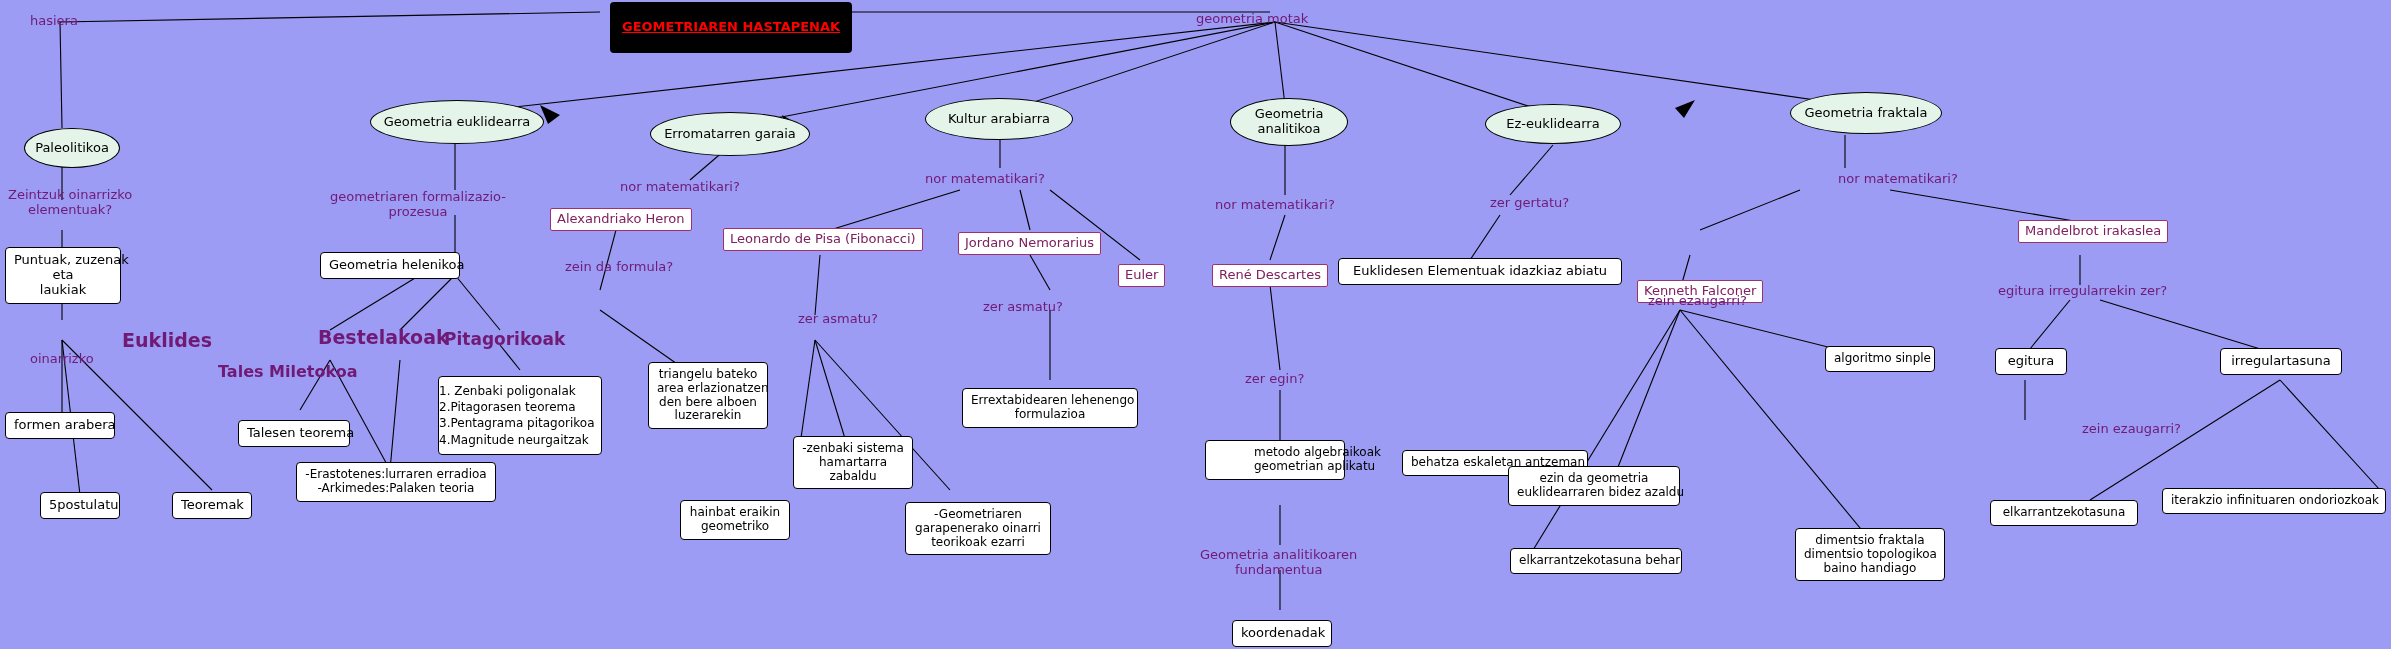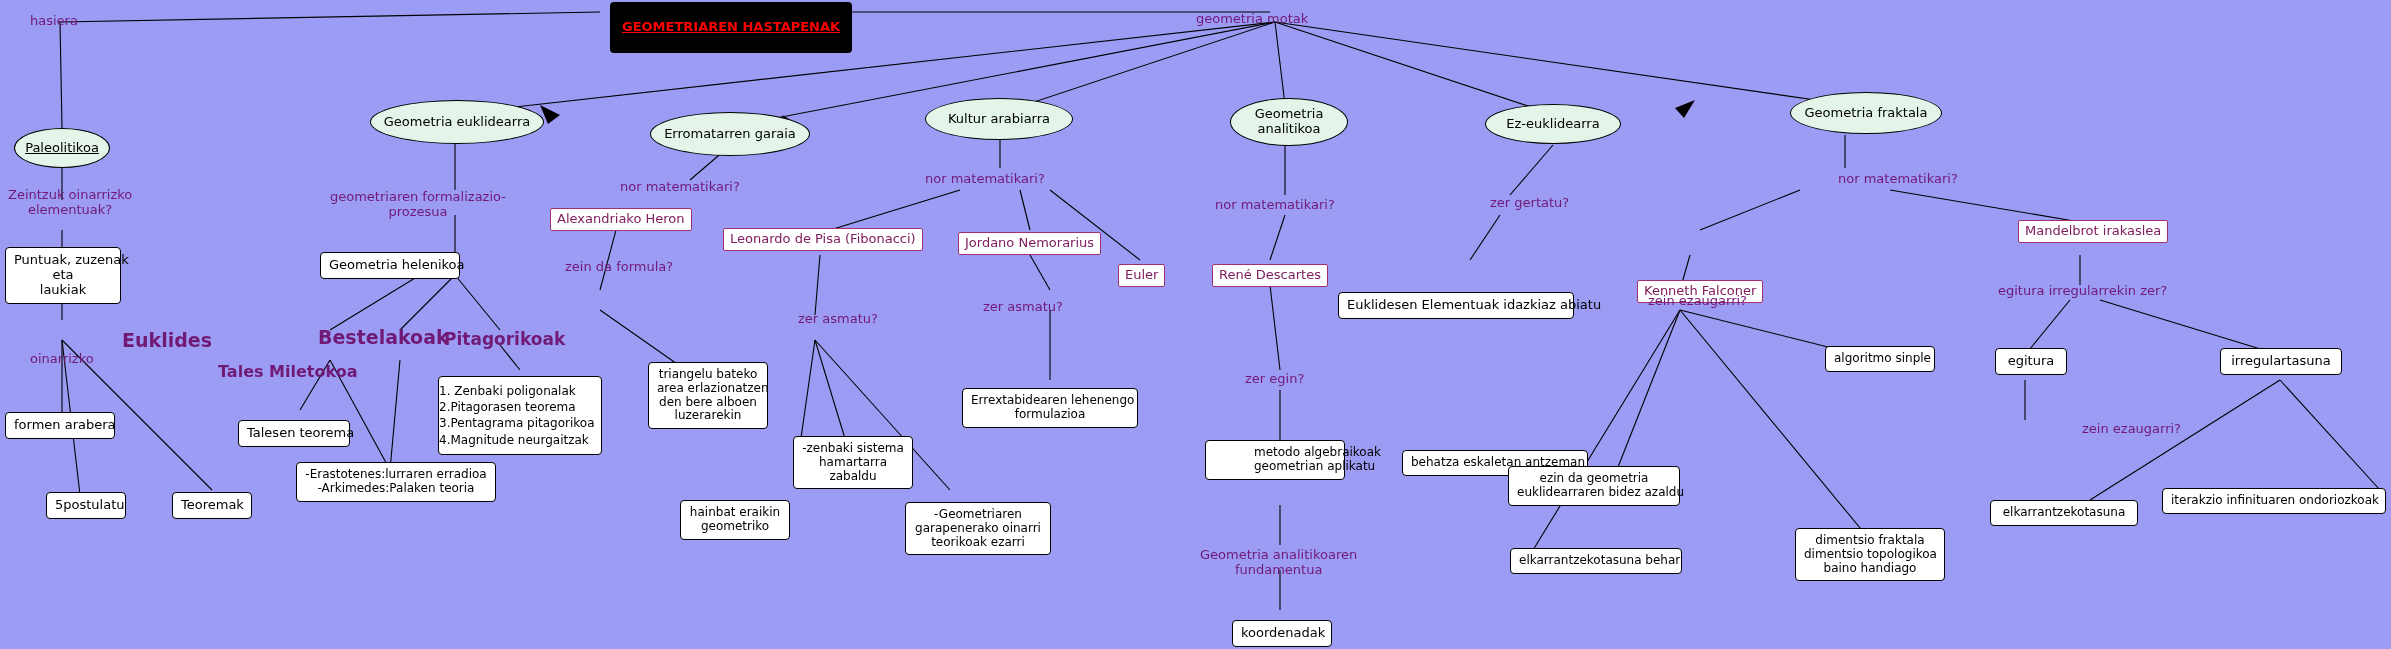--- a/index.html
+++ b/index.html
@@ -126,37 +126,37 @@
     <polygon points="560,115 540,105 548,124"></polygon>
     <polygon points="800,125 782,115 790,134"></polygon>
     <polygon points="1675,108 1695,100 1684,118"></polygon>
   </g>
 </svg>
 
 <div class="node plain" style="left:30px;top:14px;">hasiera</div>
 <div class="node title" style="left:610px;top:2px;">GEOMETRIAREN HASTAPENAK</div>
 <div class="node plain" style="left:1196px;top:12px;">geometria motak</div>
 
-<div class="node ellipse" style="left:14px;top:128px;width:96px;height:40px;text-decoration:underline;">Paleolitikoa</div>
+<div class="node ellipse" style="left:24px;top:128px;width:96px;height:40px;">Paleolitikoa</div>
 <div class="node ellipse" style="left:370px;top:100px;width:174px;height:44px;">Geometria euklidearra</div>
 <div class="node ellipse" style="left:650px;top:112px;width:160px;height:44px;">Erromatarren garaia</div>
 <div class="node ellipse" style="left:925px;top:98px;width:148px;height:42px;">Kultur arabiarra</div>
 <div class="node ellipse" style="left:1230px;top:98px;width:118px;height:48px;">Geometria
 analitikoa</div>
 <div class="node ellipse" style="left:1485px;top:104px;width:136px;height:40px;">Ez-euklidearra</div>
 <div class="node ellipse" style="left:1790px;top:92px;width:152px;height:42px;">Geometria fraktala</div>
 
 <div class="node plain" style="left:8px;top:188px;">Zeintzuk oinarrizko
 elementuak?</div>
 <div class="node rect" style="left:5px;top:247px;width:116px;">Puntuak, zuzenak
 eta
 laukiak</div>
 <div class="node plain" style="left:30px;top:352px;">oinarrizko</div>
 <div class="node rect" style="left:5px;top:412px;width:110px;">formen arabera</div>
-<div class="node rect" style="left:46px;top:492px;width:80px;text-align:right;">5postulatu</div>
+<div class="node rect" style="left:40px;top:492px;width:80px;text-align:right;">5postulatu</div>
 <div class="node rect" style="left:172px;top:492px;width:80px;">Teoremak</div>
 
 <div class="node plain" style="left:330px;top:190px;">geometriaren formalizazio-
 prozesua</div>
 <div class="node rect" style="left:320px;top:252px;width:140px;">Geometria helenikoa</div>
 <div class="node plain big" style="left:122px;top:330px;font-size:19px;">Euklides</div>
 <div class="node plain big" style="left:318px;top:327px;font-size:19px;text-align:center;">Bestelakoak</div>
 <div class="node plain big" style="left:444px;top:330px;font-size:17px;">Pitagorikoak</div>
 <div class="node plain big" style="left:218px;top:363px;font-size:16px;">Tales Miletokoa</div>
 <div class="node rect" style="left:238px;top:420px;width:112px;">Talesen teorema</div>
@@ -195,21 +195,21 @@
 <div class="node plain" style="left:1215px;top:198px;">nor matematikari?</div>
 <div class="node person" style="left:1212px;top:264px;">René Descartes</div>
 <div class="node plain" style="left:1245px;top:372px;">zer egin?</div>
 <div class="node rect" style="left:1205px;top:440px;width:140px;font-size:12px;padding-left:48px;">metodo algebraikoak
 geometrian aplikatu</div>
 <div class="node plain" style="left:1200px;top:548px;">Geometria analitikoaren
 fundamentua</div>
 <div class="node rect" style="left:1232px;top:620px;width:100px;">koordenadak</div>
 
 <div class="node plain" style="left:1490px;top:196px;">zer gertatu?</div>
-<div class="node rect" style="left:1338px;top:258px;width:236px;margin-top:34px;">Euklidesen Elementuak idazkiaz abiatu</div>
+<div class="node rect" style="left:1338px;top:258px;width:284px;">Euklidesen Elementuak idazkiaz abiatu</div>
 <div class="node rect" style="left:1402px;top:450px;width:186px;font-size:12px;">behatza eskaletan antzeman</div>
 <div class="node rect" style="left:1508px;top:466px;width:172px;font-size:12px;">ezin da geometria
 euklidearraren bidez azaldu</div>
 <div class="node rect" style="left:1510px;top:548px;width:172px;font-size:12px;">elkarrantzekotasuna behar</div>
 <div class="node rect" style="left:1795px;top:528px;width:150px;font-size:12px;">dimentsio fraktala
 dimentsio topologikoa
 baino handiago</div>
 
 <div class="node plain" style="left:1838px;top:172px;">nor matematikari?</div>
 <div class="node person" style="left:1637px;top:232px;margin-top:48px;">Kenneth Falconer</div>

